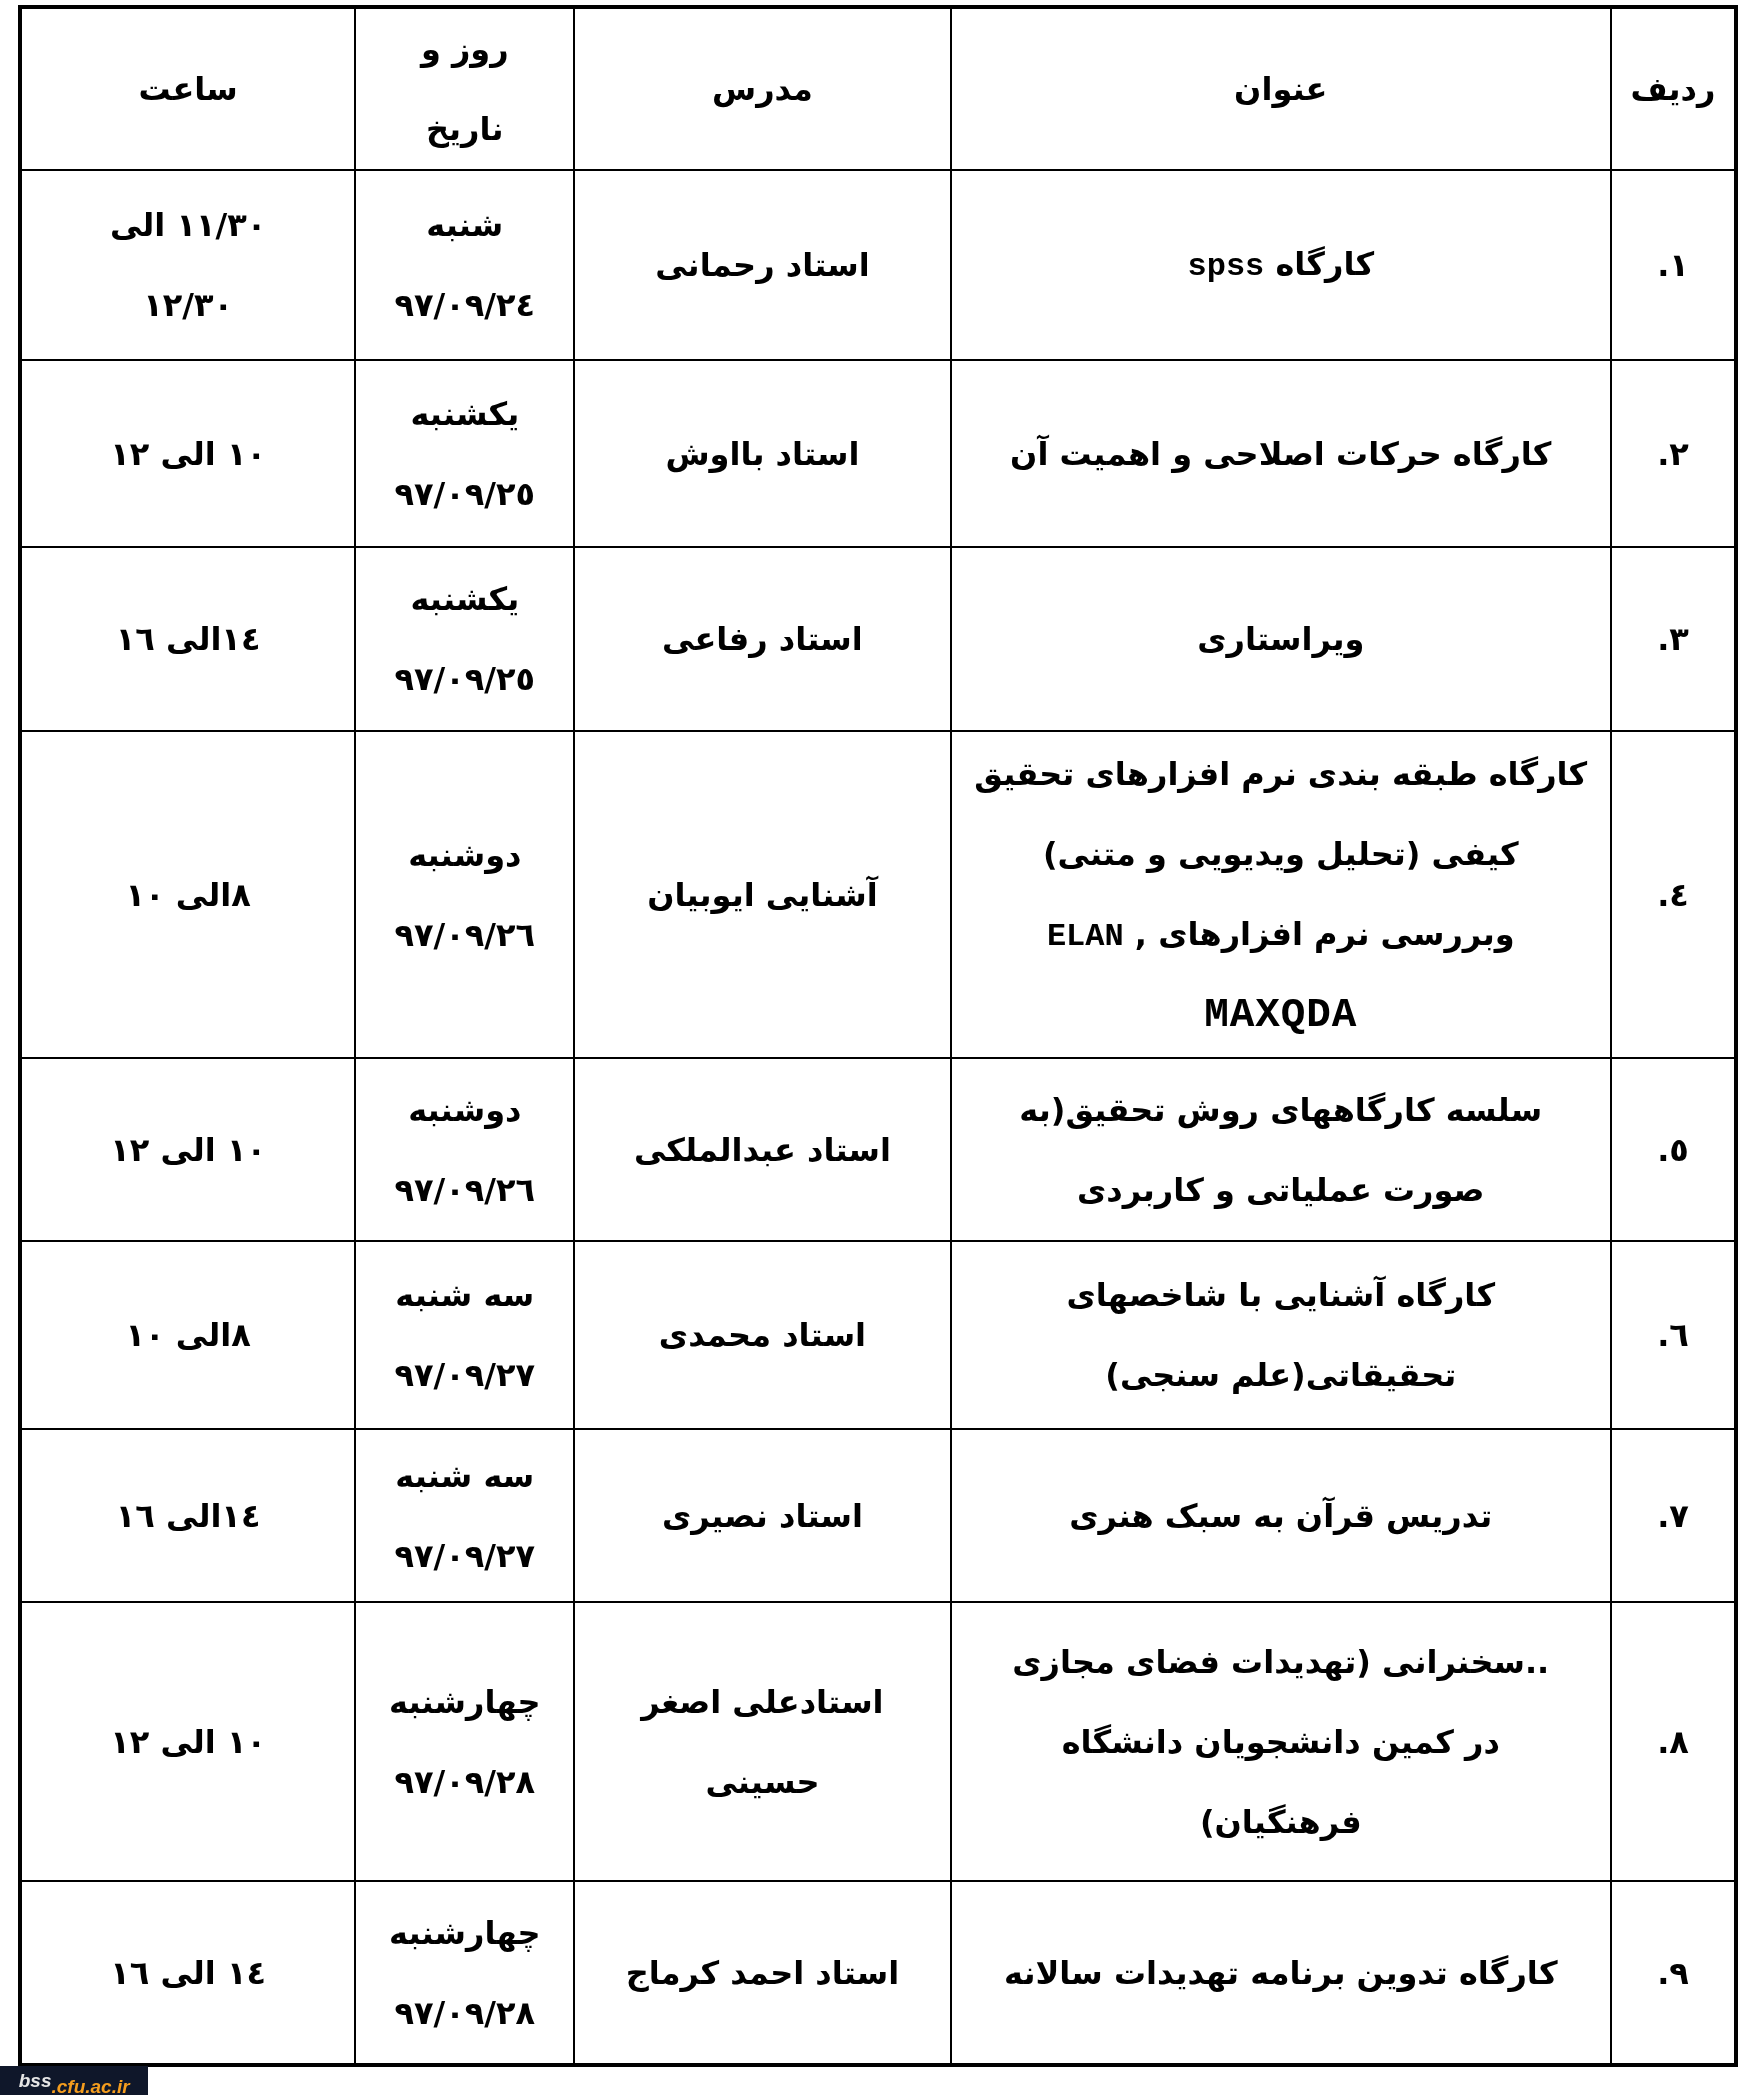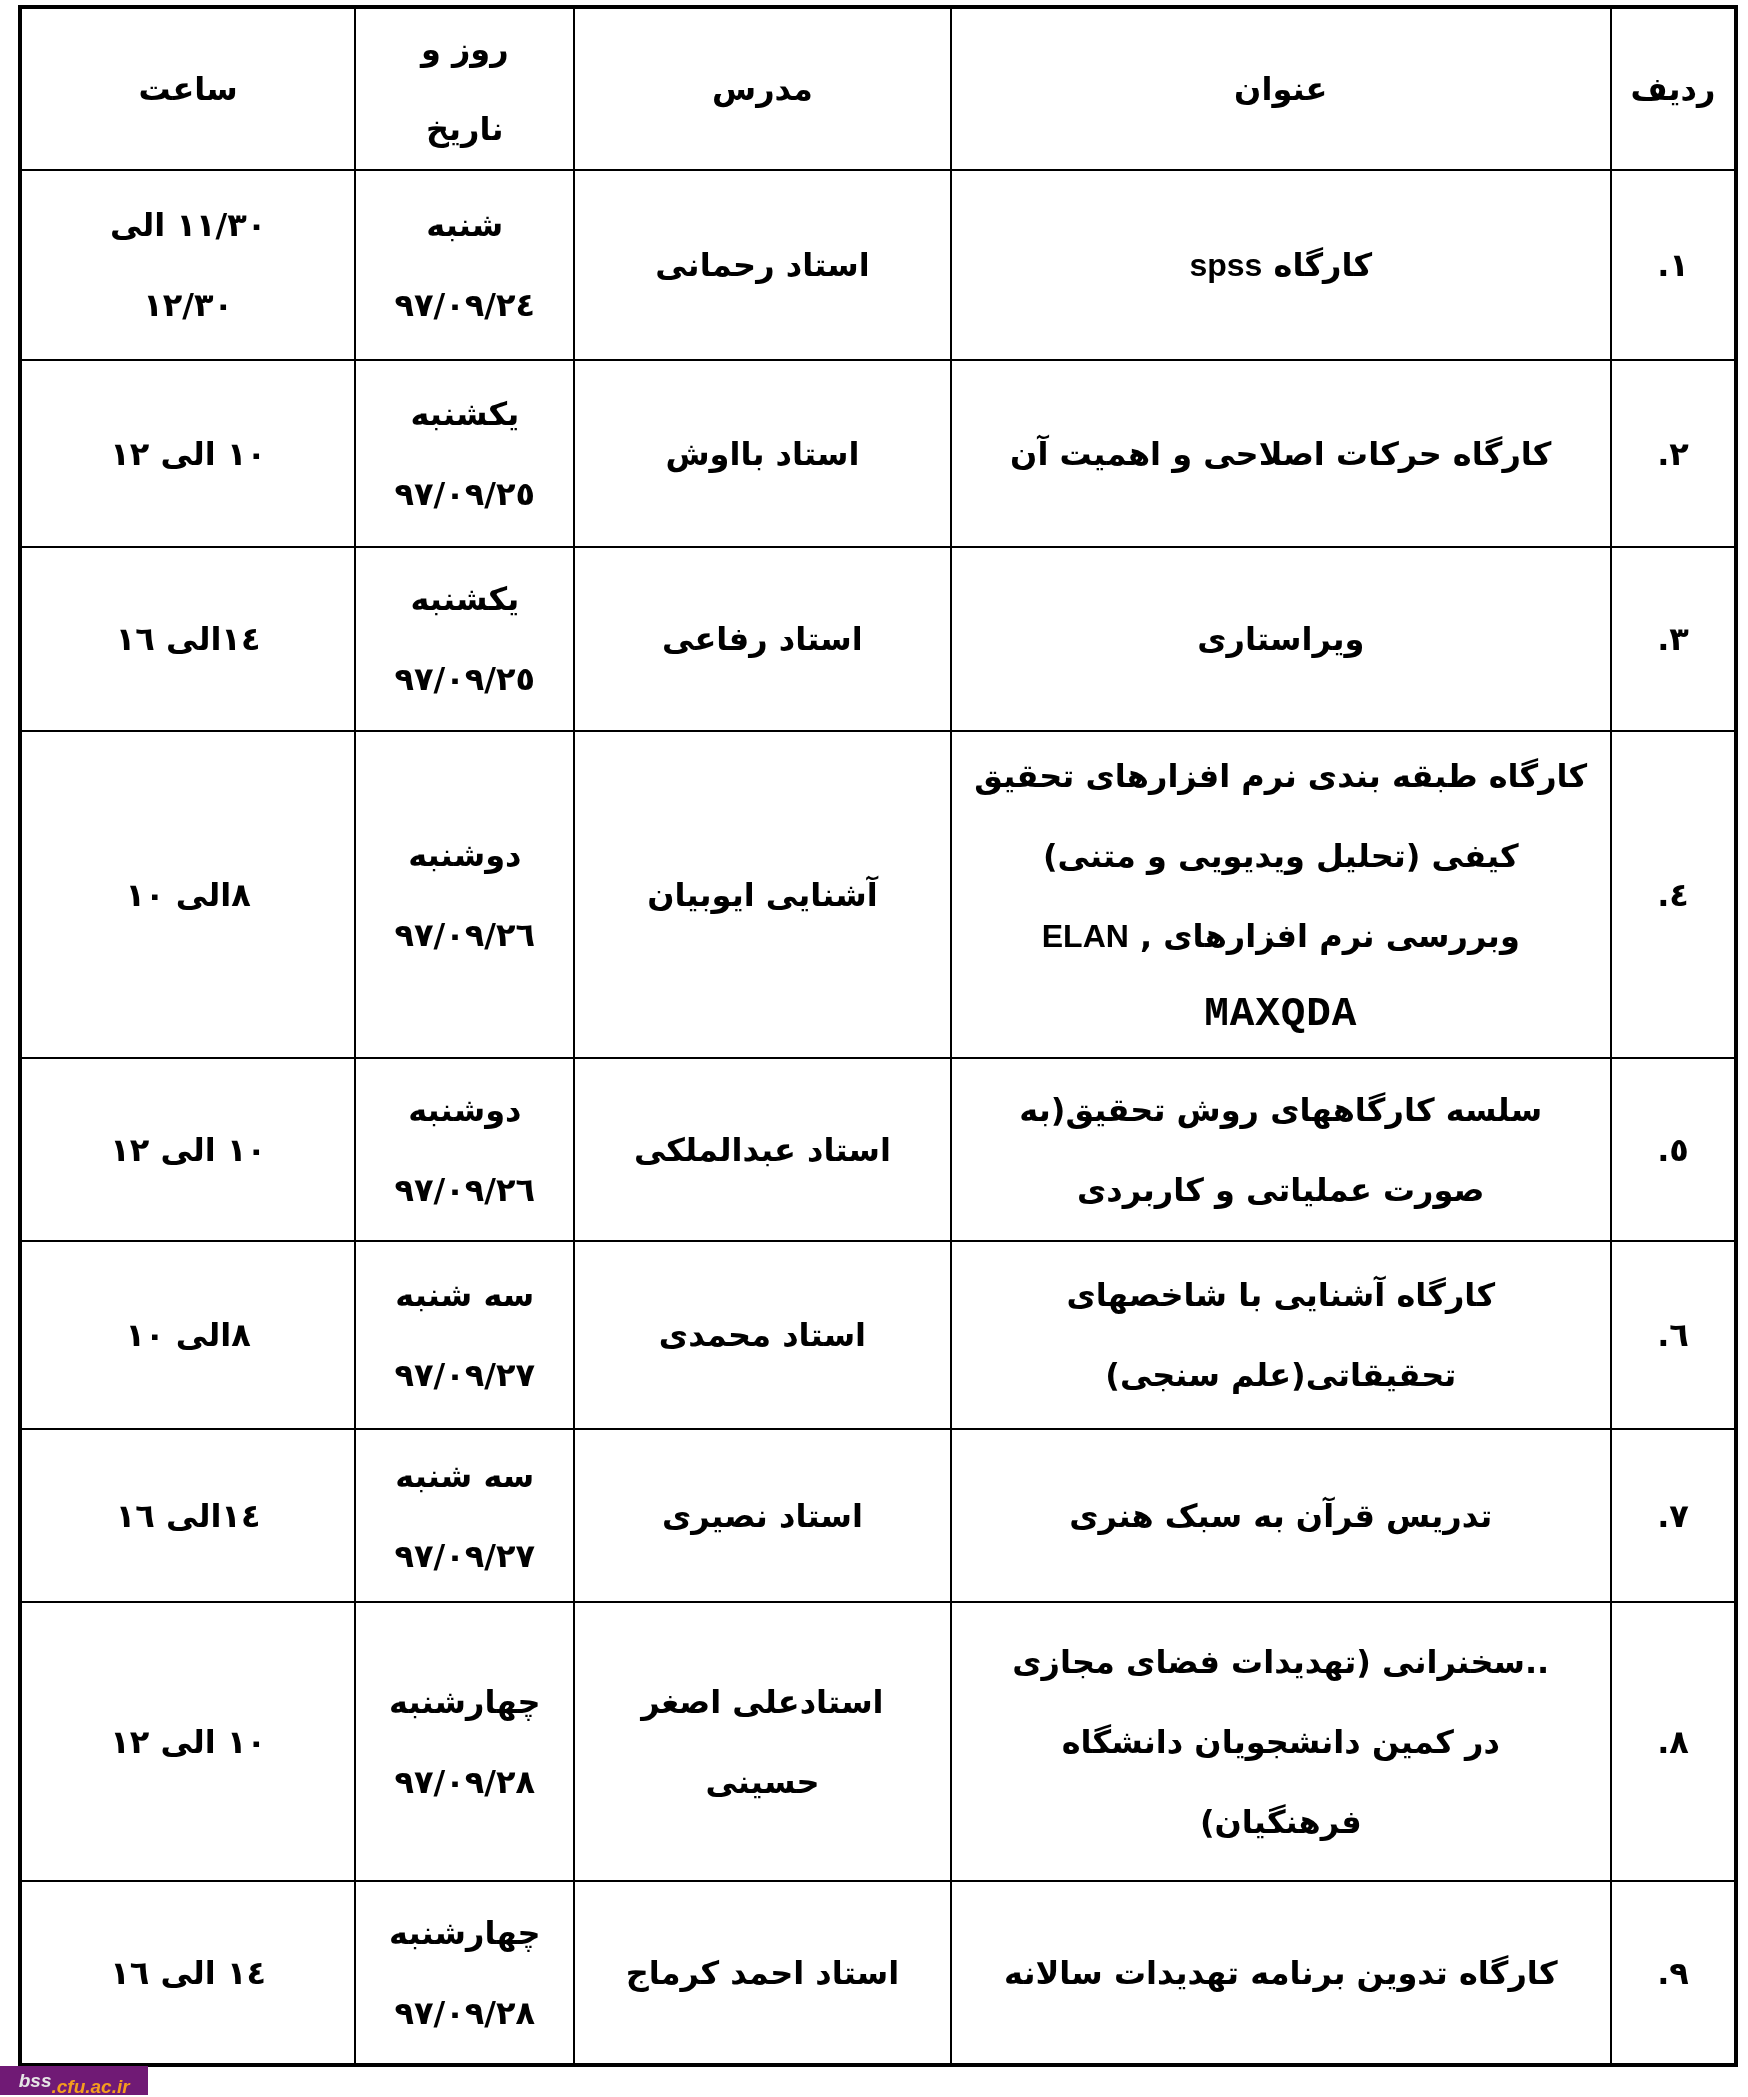--- a/index.html
+++ b/index.html
@@ -21,28 +21,28 @@
   tbody tr:nth-child(2){height:187px;}
   tbody tr:nth-child(3){height:184px;}
   tbody tr:nth-child(4){height:327px;}
   tbody tr:nth-child(5){height:183px;}
   tbody tr:nth-child(6){height:188px;}
   tbody tr:nth-child(7){height:173px;}
   tbody tr:nth-child(8){height:279px;}
   tbody tr:nth-child(9){height:184px;}
   td.col-time{direction:ltr;}
   td.col-title div{line-height:2.5;}
-  .lat{font-family:Liberation Sans, sans-serif;font-weight:bold;}
+  .lat{font-family:Liberation Mono, monospace;font-weight:bold;}
   .lat-line{
     font-family:Liberation Mono, monospace;
     font-size:41px;letter-spacing:0.9px;line-height:1.9 !important;
   }
   .watermark{
     position:absolute;left:0;bottom:1.8px;height:29px;min-width:134px;
-    background:#701a75;display:flex;align-items:center;justify-content:center;
+    background:#0f172a;display:flex;align-items:center;justify-content:center;
     padding:0 7.2px;font-family:"Liberation Sans",sans-serif;
     font-style:italic;font-weight:bold;font-size:19px;direction:ltr;
   }
   .wm-prefix{color:#e6e6e6;}
   .wm-suffix{color:#f59d1e;margin-top:12px;}
 </style>
 </head>
 <body>
 
 <table>

